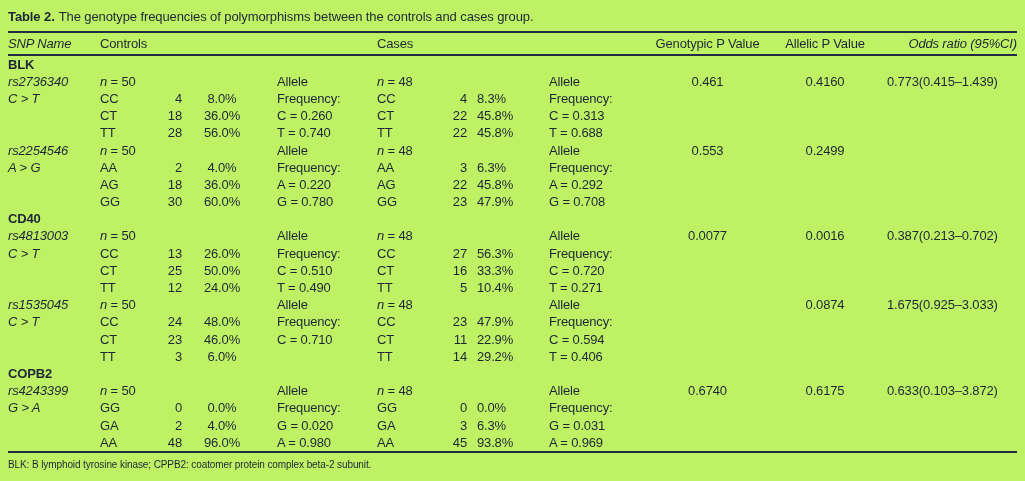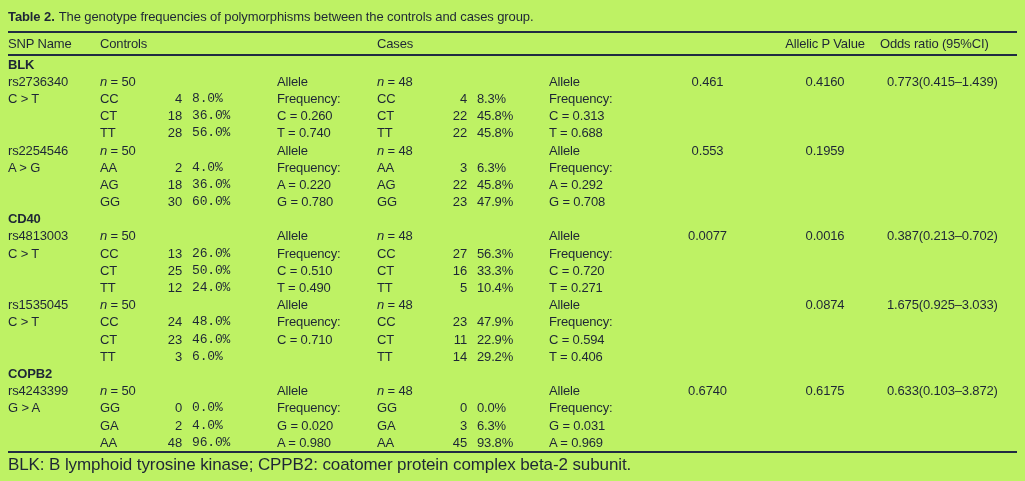--- a/index.html
+++ b/index.html
@@ -17,51 +17,52 @@
   .rule.top{margin-top:6px;}
   .grid{
     display:grid;
     grid-template-columns:92px 62px 30px 70px 115px 70px 30px 58px 110px 125px 110px 137px;
     width:1009px;
   }
   .header-row{height:21px;align-items:center;font-size:13px;letter-spacing:-0.1px;}
   .row{height:17.2px;}
   .c{font-size:13px;line-height:17.2px;white-space:nowrap;letter-spacing:-0.15px;}
   .header-row .c{line-height:21px;}
-  .c1{grid-column:1;}
+  .c1{grid-column:1;font-style:italic;}
   .c2{grid-column:2;}
   .c3{grid-column:3;text-align:right;padding-right:10px;}
-  .c4{grid-column:4;text-align:left;padding-right:10px;font-family:Liberation Mono, monospace;}
+  .c4{grid-column:4;text-align:center;padding-right:10px;}
   .c5{grid-column:5;padding-left:15px;}
   .c6{grid-column:6;}
   .c7{grid-column:7;text-align:right;padding-right:10px;}
   .c8{grid-column:8;text-align:left;padding-right:10px;}
   .c9{grid-column:9;padding-left:14px;}
   .c10{grid-column:10;text-align:center;}
   .c11{grid-column:11;text-align:center;}
   .c12{grid-column:12;padding-left:7px;}
   .span-controls{grid-column:2 / 6;}
   .span-cases{grid-column:6 / 10;}
-  .right{text-align:left;padding-left:0;}
+  .right{text-align:right;padding-left:0;font-style:italic;}
   .gene{font-weight:bold;grid-column:1 / -1;}
-  .footnote{font-size:17px;line-height:16px;padding-top:4px;letter-spacing:-0.1px;}
+  .footnote{font-size:10px;line-height:16px;padding-top:4px;letter-spacing:-0.1px;}
   i{font-style:italic;}
 </style>
 </head>
 <body>
 
 <div class="page">
   <div class="caption">
     <span class="bold">Table 2.</span><span>The genotype frequencies of polymorphisms between the controls and cases group.</span>
   </div>
   <div class="rule thick top"></div>
   <div class="grid header-row">
     <div class="c c1">SNP Name</div>
     <div class="c span-controls">Controls</div>
     <div class="c span-cases">Cases</div>
+    <div class="c c10">Genotypic P Value</div>
     <div class="c c11">Allelic P Value</div>
     <div class="c c12 right">Odds ratio (95%CI)</div>
   </div>
   <div class="rule thin"></div>
   <div id="tbody">
       <div class="grid row">
         <div class="c gene">BLK</div>
       </div>
       <div class="grid row">
         <div class="c c1">rs2736340</div>
@@ -104,21 +105,21 @@
         <div class="c c8">45.8%</div>
         <div class="c c9">T = 0.688</div>
       </div>
       <div class="grid row">
         <div class="c c1">rs2254546</div>
         <div class="c c2"><i>n</i> = 50</div>
         <div class="c c5">Allele</div>
         <div class="c c6"><i>n</i> = 48</div>
         <div class="c c9">Allele</div>
         <div class="c c10">0.553</div>
-        <div class="c c11">0.1959</div>
+        <div class="c c11">0.2499</div>
       </div>
       <div class="grid row">
         <div class="c c1">A &gt; G</div>
         <div class="c c2">AA</div>
         <div class="c c3">2</div>
         <div class="c c4">4.0%</div>
         <div class="c c5">Frequency:</div>
         <div class="c c6">AA</div>
         <div class="c c7">3</div>
         <div class="c c8">6.3%</div>

